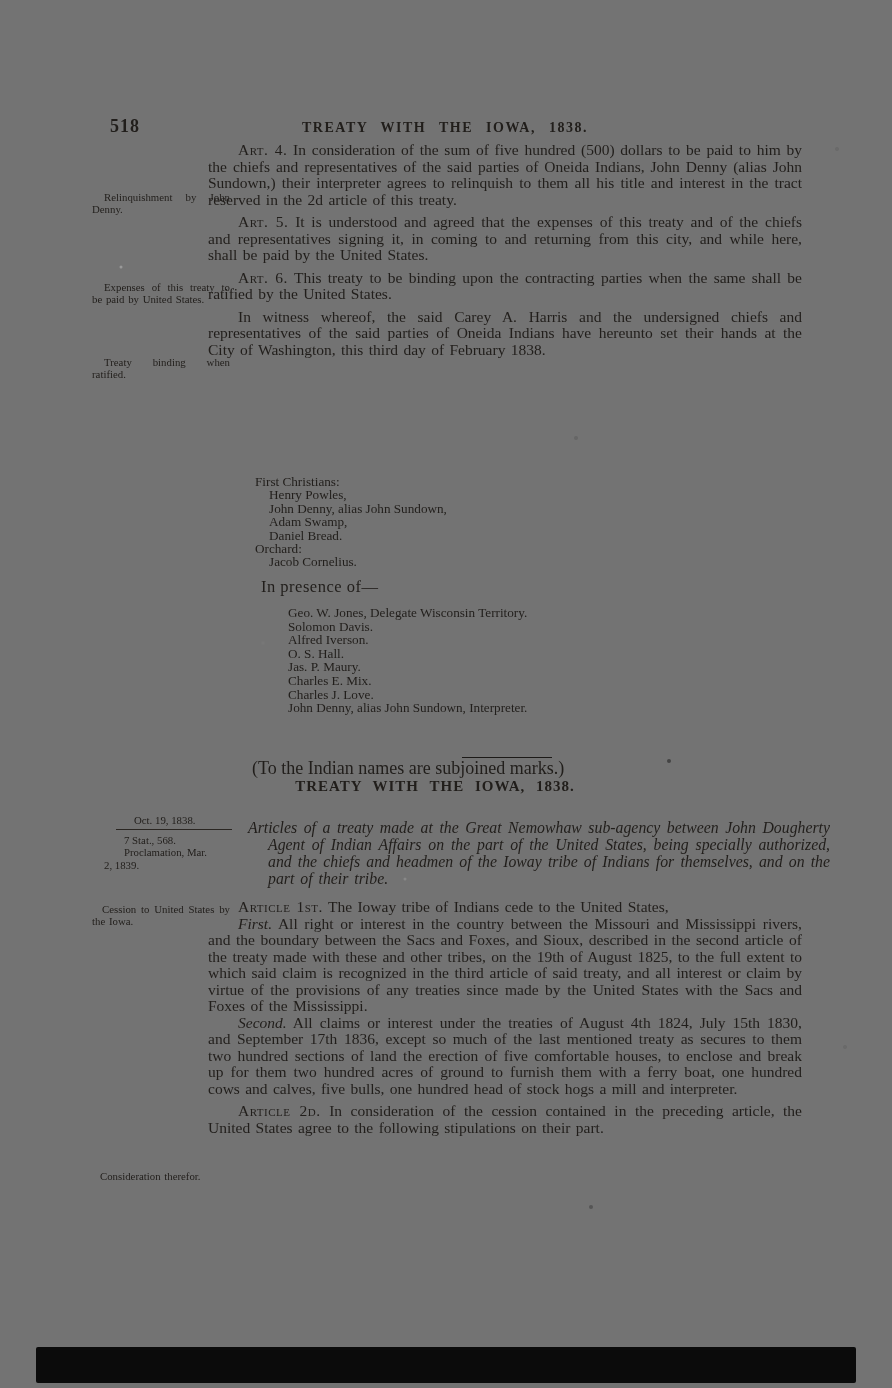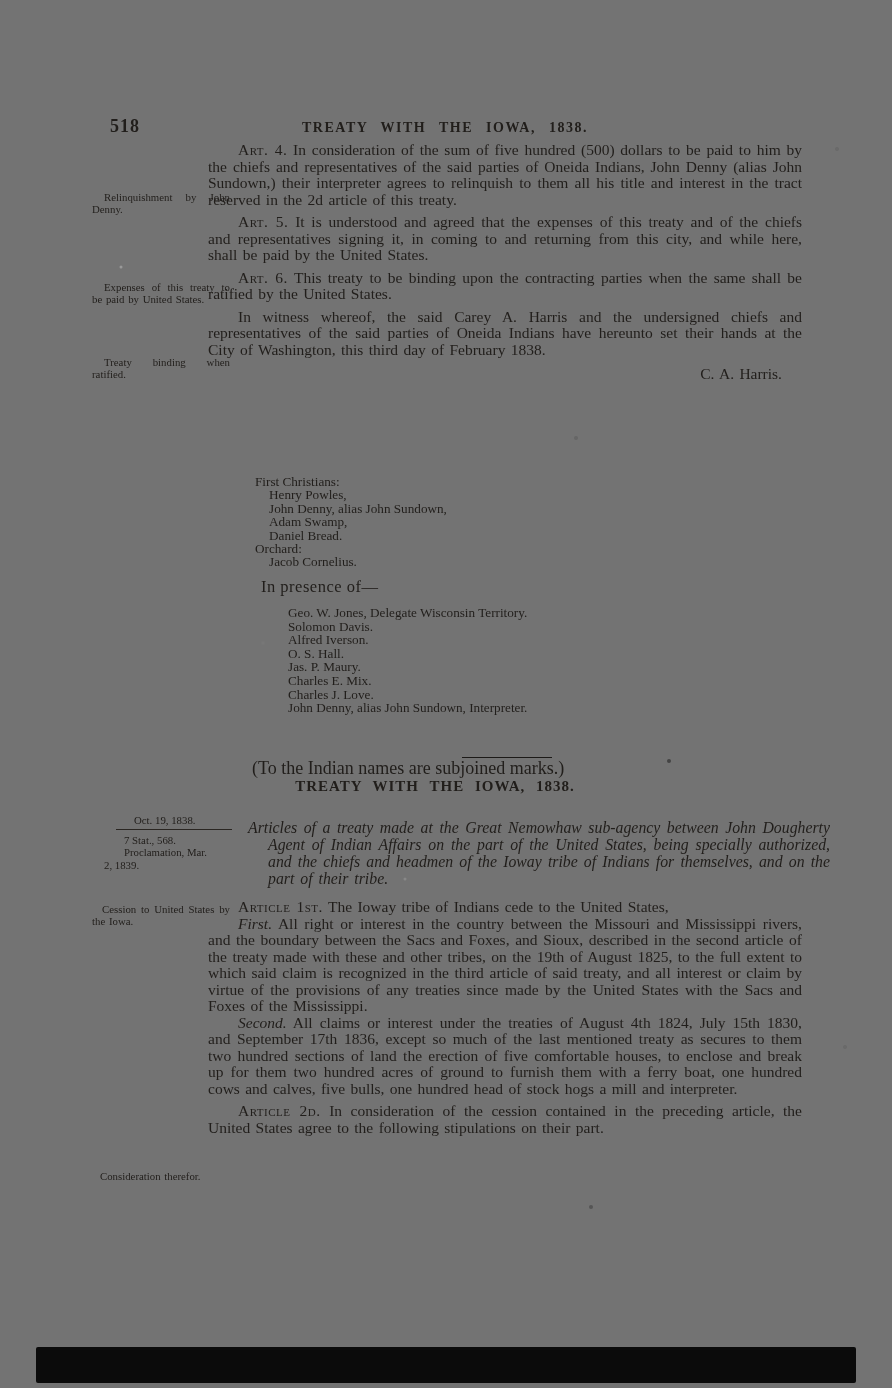--- a/index.html
+++ b/index.html
@@ -122,21 +122,20 @@
     </p>
     <p class="para">
       <span class="sc">Art. 5.</span>
       <span>It is understood and agreed that the expenses of this treaty and of the chiefs and representatives signing it, in coming to and returning from this city, and while here, shall be paid by the United States.</span>
     </p>
     <p class="para">
       <span class="sc">Art. 6.</span>
       <span>This treaty to be binding upon the contracting parties when the same shall be ratified by the United States.</span>
     </p>
     <p class="para">In witness whereof, the said Carey A. Harris and the undersigned chiefs and representatives of the said parties of Oneida Indians have hereunto set their hands at the City of Washington, this third day of February 1838.</p>
-    <p class="para sig-line">C. A. Harris.</p>
   </div>
 
   <div class="signers">
     <div class="signer-group-label">First Christians:</div>
     <div class="signer-name">Henry Powles,</div>
     <div class="signer-name">John Denny, alias John Sundown,</div>
     <div class="signer-name">Adam Swamp,</div>
     <div class="signer-name">Daniel Bread.</div>
     <div class="signer-group-label">Orchard:</div>
     <div class="signer-name">Jacob Cornelius.</div>

